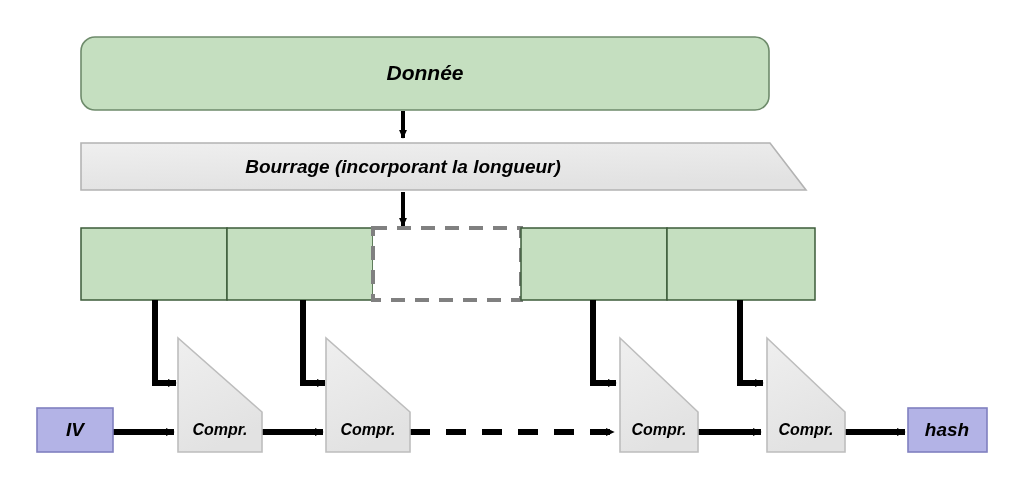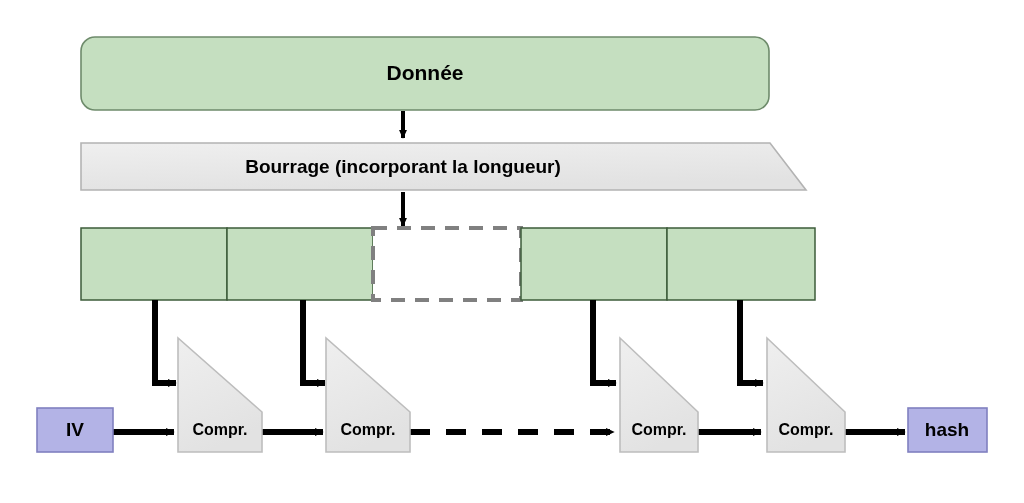--- a/index.html
+++ b/index.html
@@ -1,18 +1,18 @@
 <!DOCTYPE html>
 <html><head>
 <meta charset="utf-8">
 <style>
   html,body{margin:0;padding:0;background:#ffffff;}
   body{width:1024px;height:503px;overflow:hidden;
        font-family:"Liberation Sans","DejaVu Sans",sans-serif;}
-  #canvas{position:relative;width:857px;height:503px;background:#ffffff;}
+  #canvas{position:relative;width:857px;height:503px;background:#ffffff;font-style:italic;}
   svg#diagram{position:absolute;left:0;top:0;width:1024px;height:503px;}
   .lbl{font-weight:bold;fill:#000000;text-anchor:middle;dominant-baseline:middle;}
   .lbl-data{font-size:21px;}
   .lbl-pad{font-size:19px;}
   .lbl-compr{font-size:16px;}
   .lbl-iv{font-size:19px;}
   .lbl-hash{font-size:19px;}
 </style>
 </head>
 <body>

